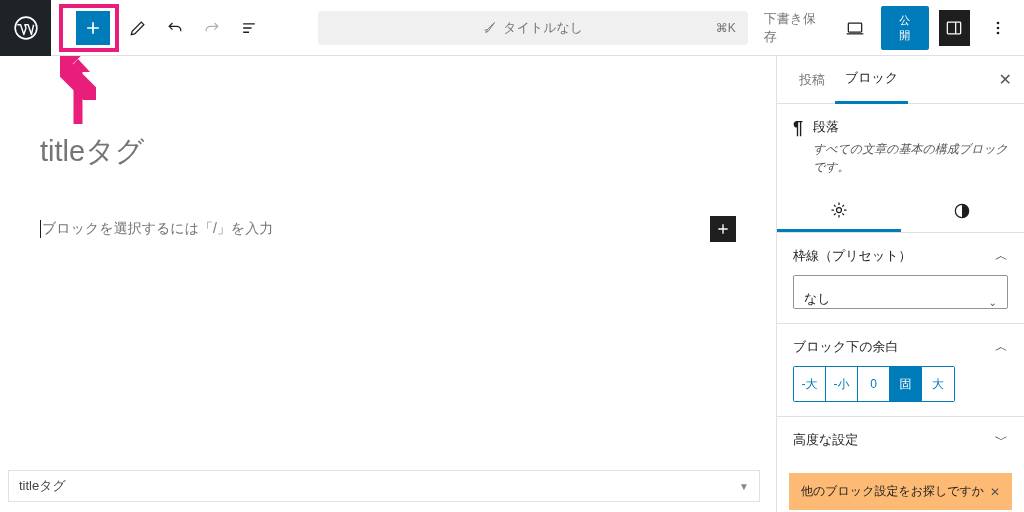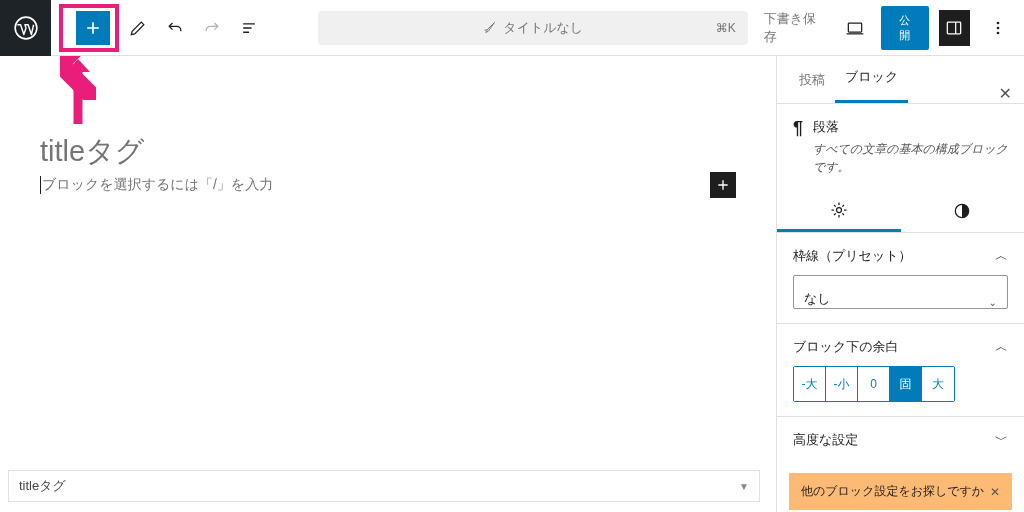--- a/index.html
+++ b/index.html
@@ -15,28 +15,28 @@
   .searchbar .kbd { position: absolute; right: 12px; font-size: 12px; color: #757575; }
   .tb-right { display: flex; align-items: center; gap: 8px; margin-left: 8px; }
   .linkish { font-size: 13px; color: #757575; padding: 6px 8px; cursor: pointer; }
   .publish-btn { background: #007cba; color: #fff; border: none; padding: 7px 14px; border-radius: 2px; font-size: 11px; cursor: pointer; }
   .side-toggle { background: #1e1e1e; color: #fff; }
   
   .body-wrap { display: flex; height: calc(512px - 56px); }
   .canvas { flex: 1; position: relative; padding: 0 40px; }
   .arrow-svg { position: absolute; top: 0px; left: 60px; }
   .title-ph { font-size: 29px; color: #757575; margin-top: 76px; margin-left: 0px; }
-  .para-row { display: flex; align-items: center; }
+  .para-row { display: flex; align-items: center; margin-top: 44px; }
   .para-ph { font-size: 14px; color: #757575; border-left: 1px solid #1e1e1e; padding-left: 1px; }
   .inline-add { margin-left: auto; width: 26px; height: 26px; background: #1e1e1e; color: #fff; display: flex; align-items: center; justify-content: center; font-size: 18px; border: none; cursor: pointer; }
   .bottom-select { position: absolute; bottom: 10px; left: 8px; right: 16px; height: 32px; border: 1px solid #e0e0e0; display: flex; align-items: center; padding: 0 10px; font-size: 13px; color: #444; }
   .bottom-select .caret { margin-left: auto; color: #888; font-size: 10px; }
   
   .sidebar { width: 248px; border-left: 1px solid #e0e0e0; display: flex; flex-direction: column; font-size: 13px; }
-  .tabs { display: flex; align-items: flex-end; height: 48px; padding: 0 12px; border-bottom: 1px solid #e0e0e0; }
+  .tabs { display: flex; align-items: center; height: 48px; padding: 0 12px; border-bottom: 1px solid #e0e0e0; }
   .tab { padding: 14px 10px; color: #757575; cursor: pointer; }
   .tab.active { color: #1e1e1e; border-bottom: 3px solid #007cba; font-weight: 500; }
   .tabs .close { margin-left: auto; cursor: pointer; font-size: 16px; color: #555; }
   .block-info { display: flex; padding: 14px 16px 14px 16px; gap: 10px; }
   .block-info .icon { font-size: 18px; font-weight: bold; margin-top: 0px; }
   .block-info .txt .name { font-weight: 500; margin-bottom: 4px; }
   .block-info .txt .desc { font-size: 12px; color: #555; line-height: 1.5; font-style: italic; }
   .sub-tabs { display: flex; border-bottom: 1px solid #e0e0e0; }
   .sub-tab { flex: 1; height: 42px; display: flex; align-items: center; justify-content: center; cursor: pointer; }
   .sub-tab.active { border-bottom: 3px solid #007cba; }

